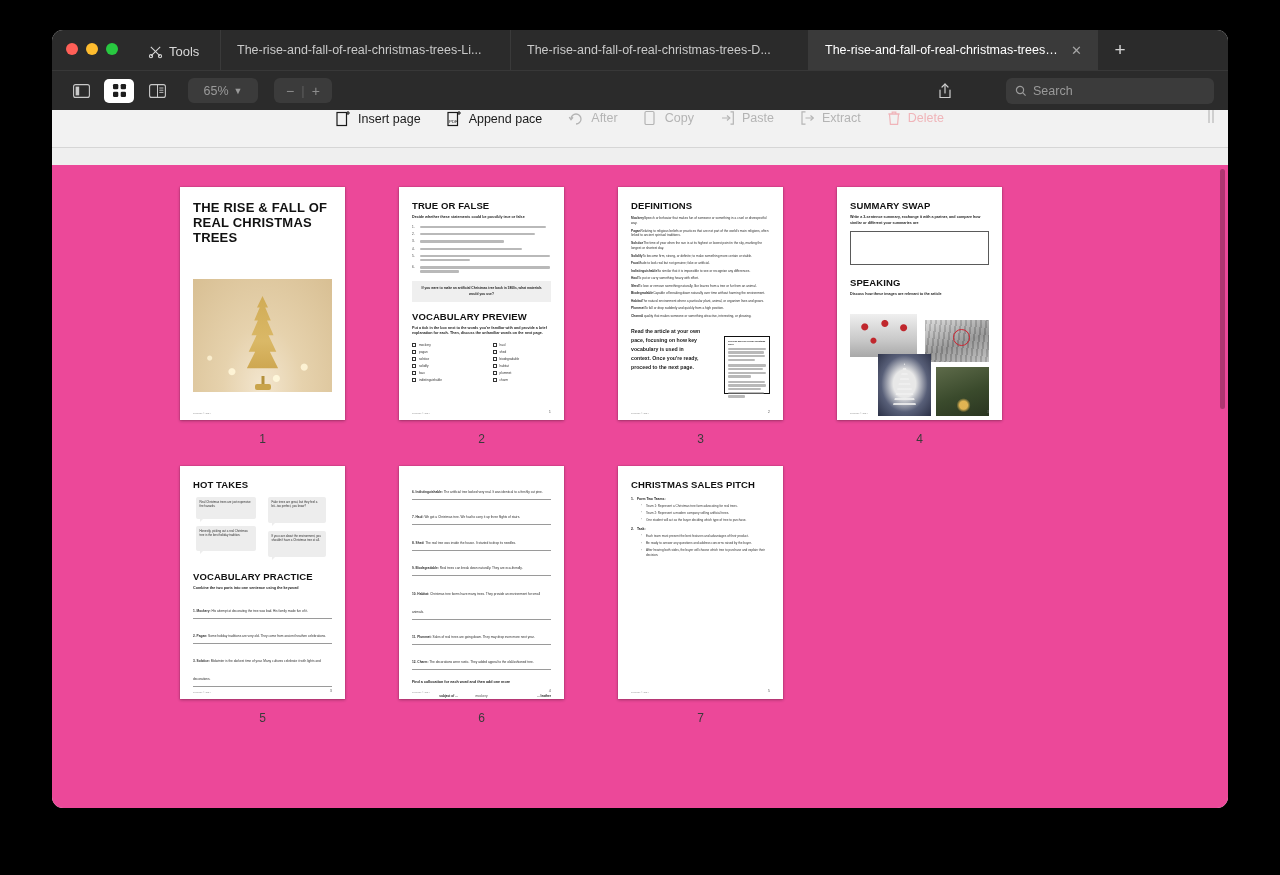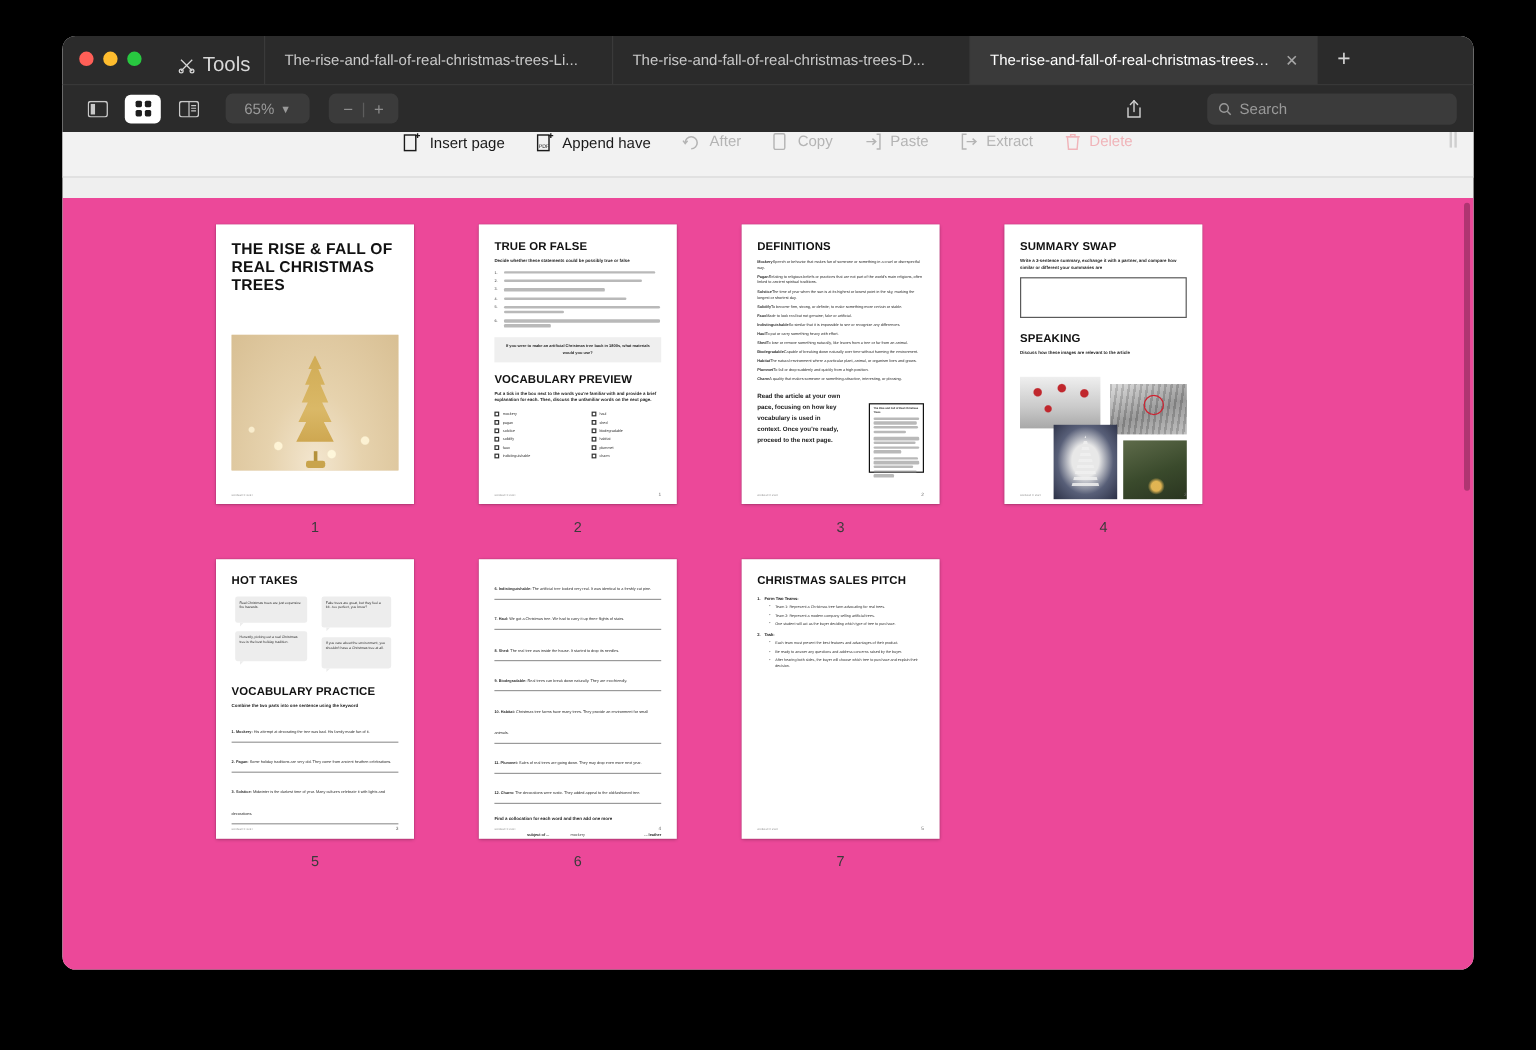--- a/index.html
+++ b/index.html
@@ -34,21 +34,21 @@
     display: flex; gap: 8px; align-items: center;
   }
   .dot { width: 12px; height: 12px; border-radius: 50%; }
   .dot.red { background: #ff5f57; }
   .dot.yellow { background: #febc2e; }
   .dot.green { background: #28c840; }
 
   .tools-btn {
     position: absolute; left: 96px; top: 14px;
     display: flex; align-items: center; gap: 6px;
-    color: #d8d8d8; font-size: 17px;
+    color: #d8d8d8; font-size: 13px;
   }
   .tools-icon { width: 15px; height: 15px; display: block; }
 
   .tabs {
     position: absolute; left: 168px; top: 0;
     height: 40px; display: flex; align-items: flex-end;
   }
   .tab {
     height: 40px;
     padding: 0 16px;
@@ -432,21 +432,21 @@
 
     <div class="act">
       <svg width="15" height="17" viewBox="0 0 15 17">
         <rect x="1" y="2.5" width="9.5" height="13" fill="none" stroke="#1a1a1a" stroke-width="1.2"></rect>
         <text x="2" y="13" font-size="4.4" font-family="Liberation Sans" fill="#1a1a1a">PDF</text>
         <g stroke="#1a1a1a" stroke-width="1.1">
             <line x1="12" y1="1" x2="12" y2="5"></line>
             <line x1="10" y1="3" x2="14" y2="3"></line>
           </g>
       </svg>
-      <span>Append have</span>
+      <span>Append pace</span>
     </div>
 
     <div class="act disabled">
       <svg width="16" height="16" viewBox="0 0 16 16">
         <path d="M3 9 a5 5 0 1 1 5 5" fill="none" stroke="#b4b4b4" stroke-width="1.3"></path>
         <path d="M1.2 7.2 L3 9.6 L5 7.3" fill="none" stroke="#b4b4b4" stroke-width="1.3"></path>
       </svg>
       <span>After</span>
     </div>
 

